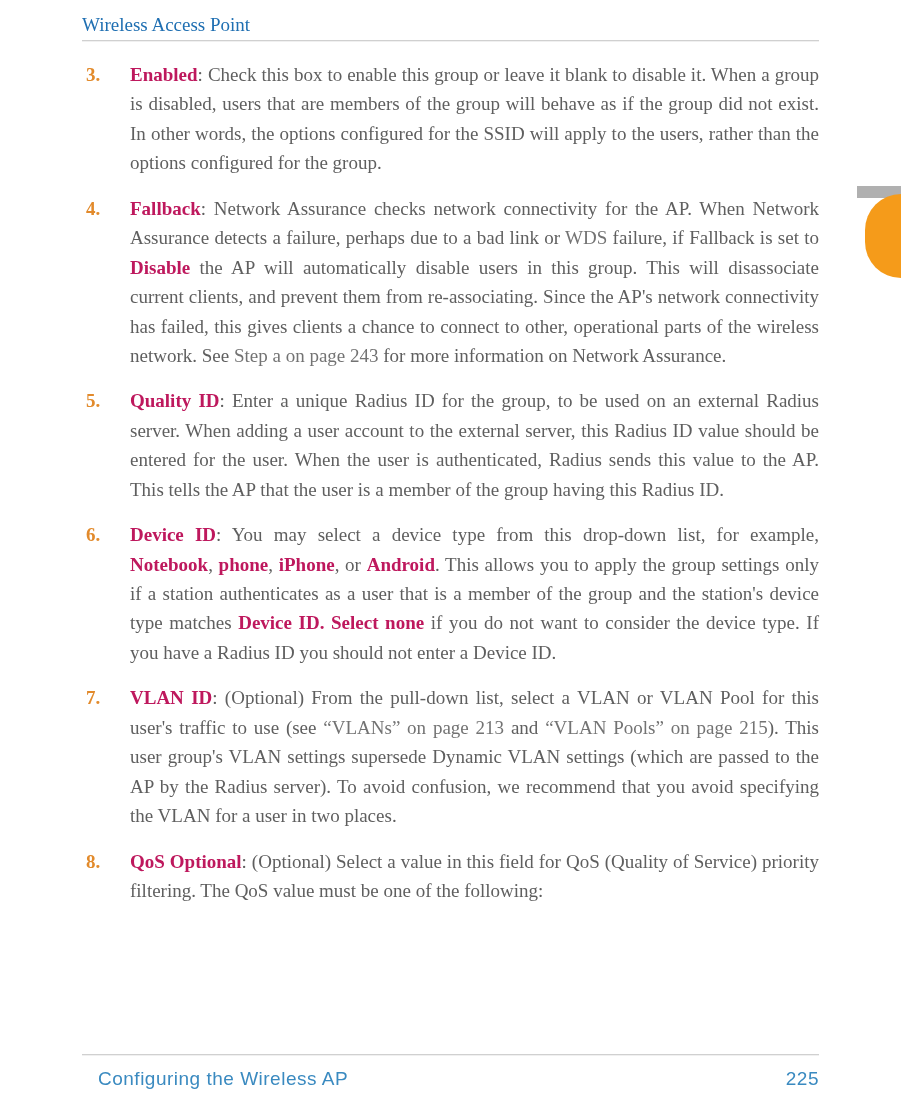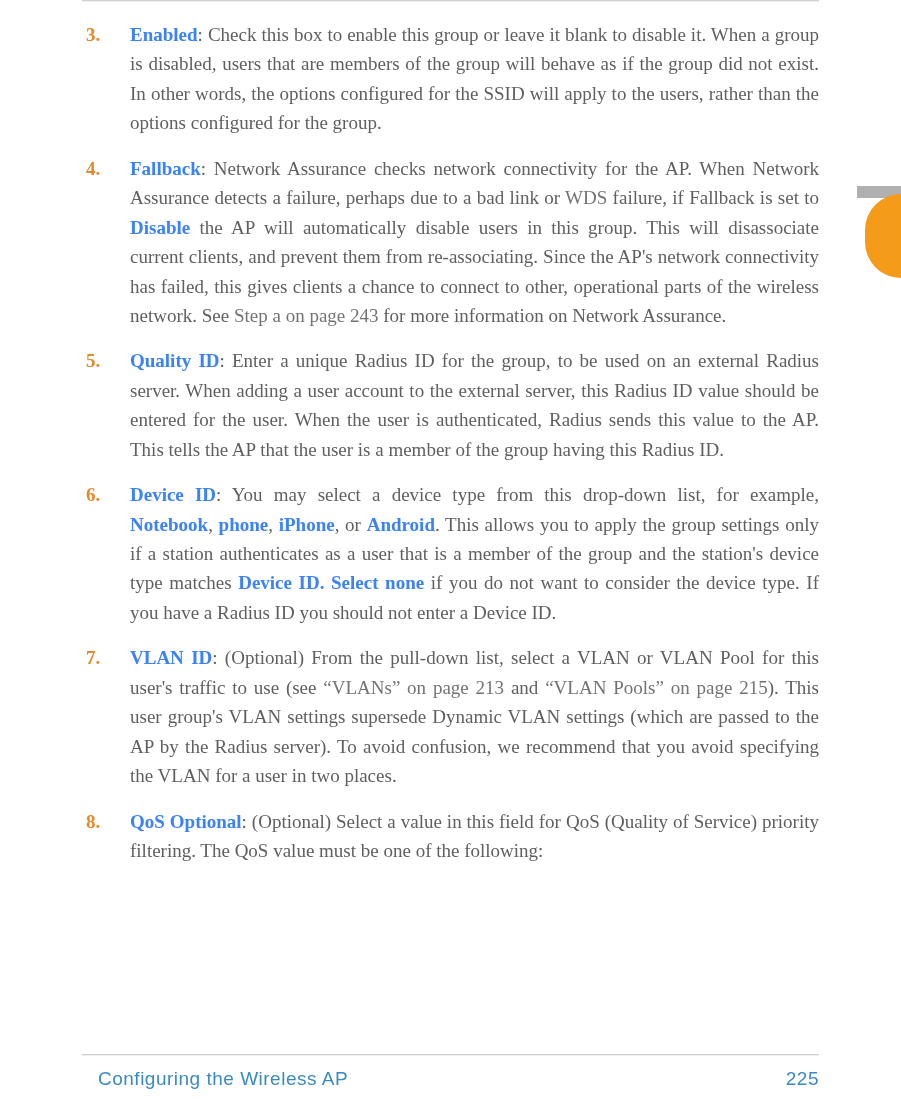--- a/index.html
+++ b/index.html
@@ -44,21 +44,21 @@
     color: #e28a2b;
     font-weight: bold;
     width: 44px;
     flex: 0 0 44px;
     text-align: left;
     padding-left: 4px;
   }
   .txt {
     flex: 1 1 auto;
   }
-  .txt b { color: #3b82f6; font-weight: 700; }
+  .txt b { color: #be185d; font-weight: 700; }
   .link { color: #737373; }
   .ftr-rule {
     position: absolute;
     left: 82px;
     right: 82px;
     bottom: 58px;
     height: 2px;
     background: linear-gradient(to bottom, #d0d0d0 0%, #d0d0d0 50%, #f0f0f0 50%, #f0f0f0 100%);
   }
   .ftr {
@@ -93,20 +93,21 @@
     background: #b0b0b0;
   }
 </style>
 </head>
 <body>
 
 <div class="page">
   <div class="tab-shadow"></div>
   <div class="tab"></div>
 
+  <div class="running-head">Wireless Access Point</div>
   <div class="head-rule"></div>
 
   <div class="body">
     <div class="item">
       <div class="num">3.</div>
       <div class="txt"><b>Enabled</b>: Check this box to enable this group or leave it blank to disable it. When a group is disabled, users that are members of the group will behave as if the group did not exist. In other words, the options configured for the SSID will apply to the users, rather than the options configured for the group.</div>
     </div>
     <div class="item">
       <div class="num">4.</div>
       <div class="txt"><b>Fallback</b>: Network Assurance checks network connectivity for the AP. When Network Assurance detects a failure, perhaps due to a bad link or <span class="link">WDS</span> failure, if Fallback is set to <b>Disable</b> the AP will automatically disable users in this group. This will disassociate current clients, and prevent them from re-associating. Since the AP's network connectivity has failed, this gives clients a chance to connect to other, operational parts of the wireless network. See <span class="link">Step a on page 243</span> for more information on Network Assurance.</div>

